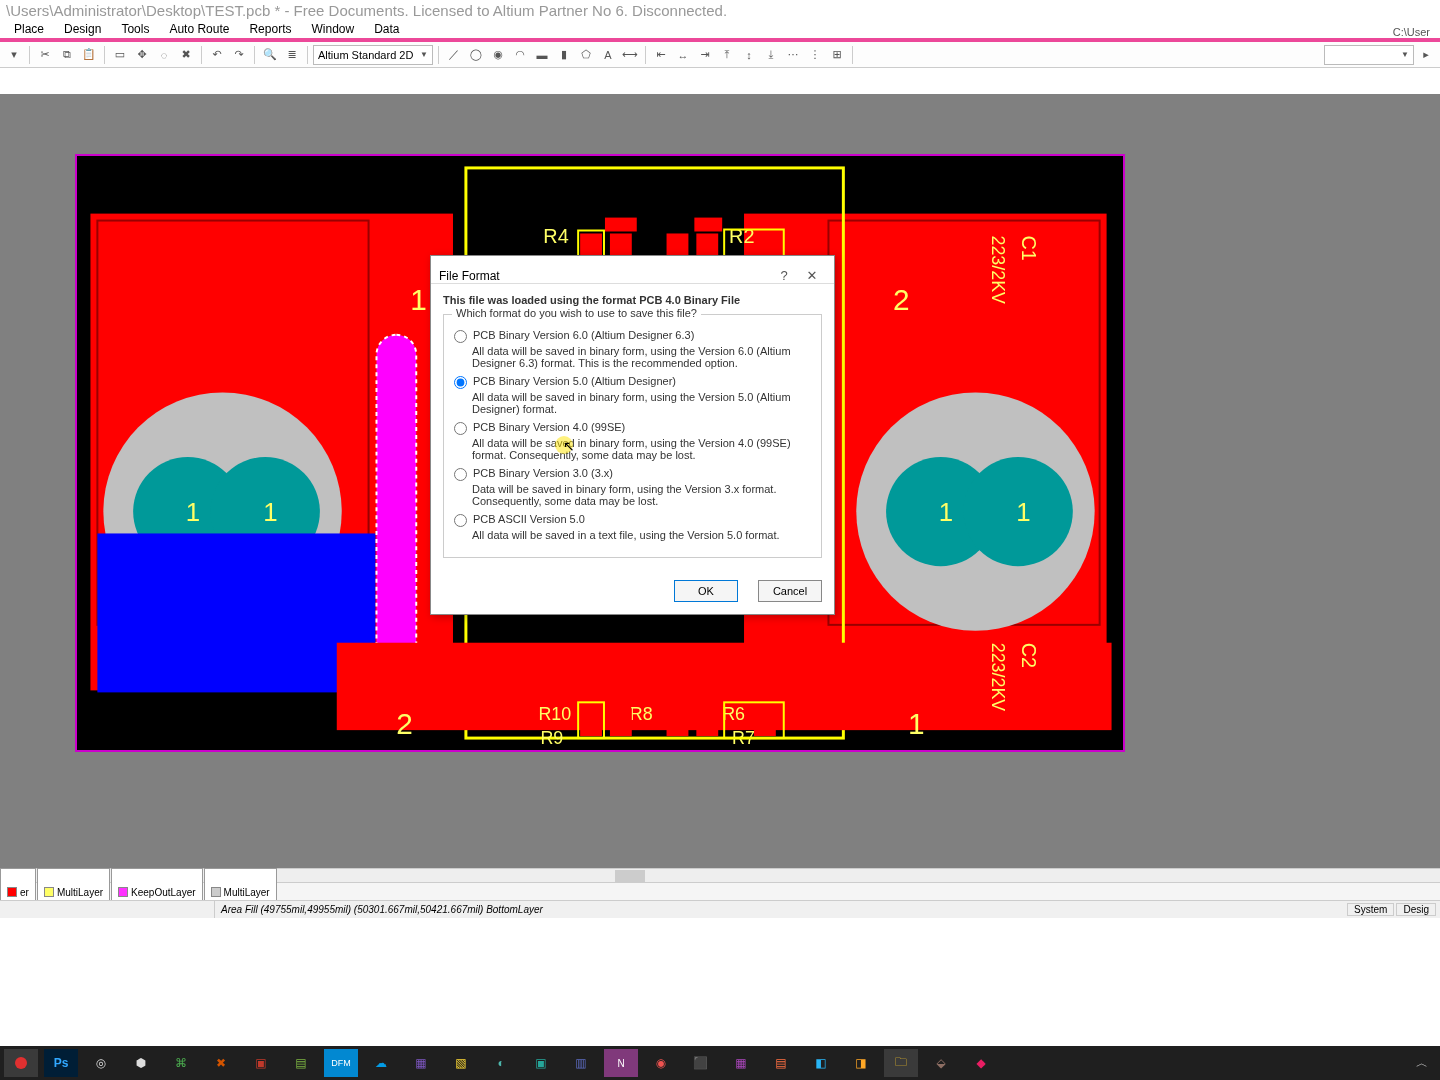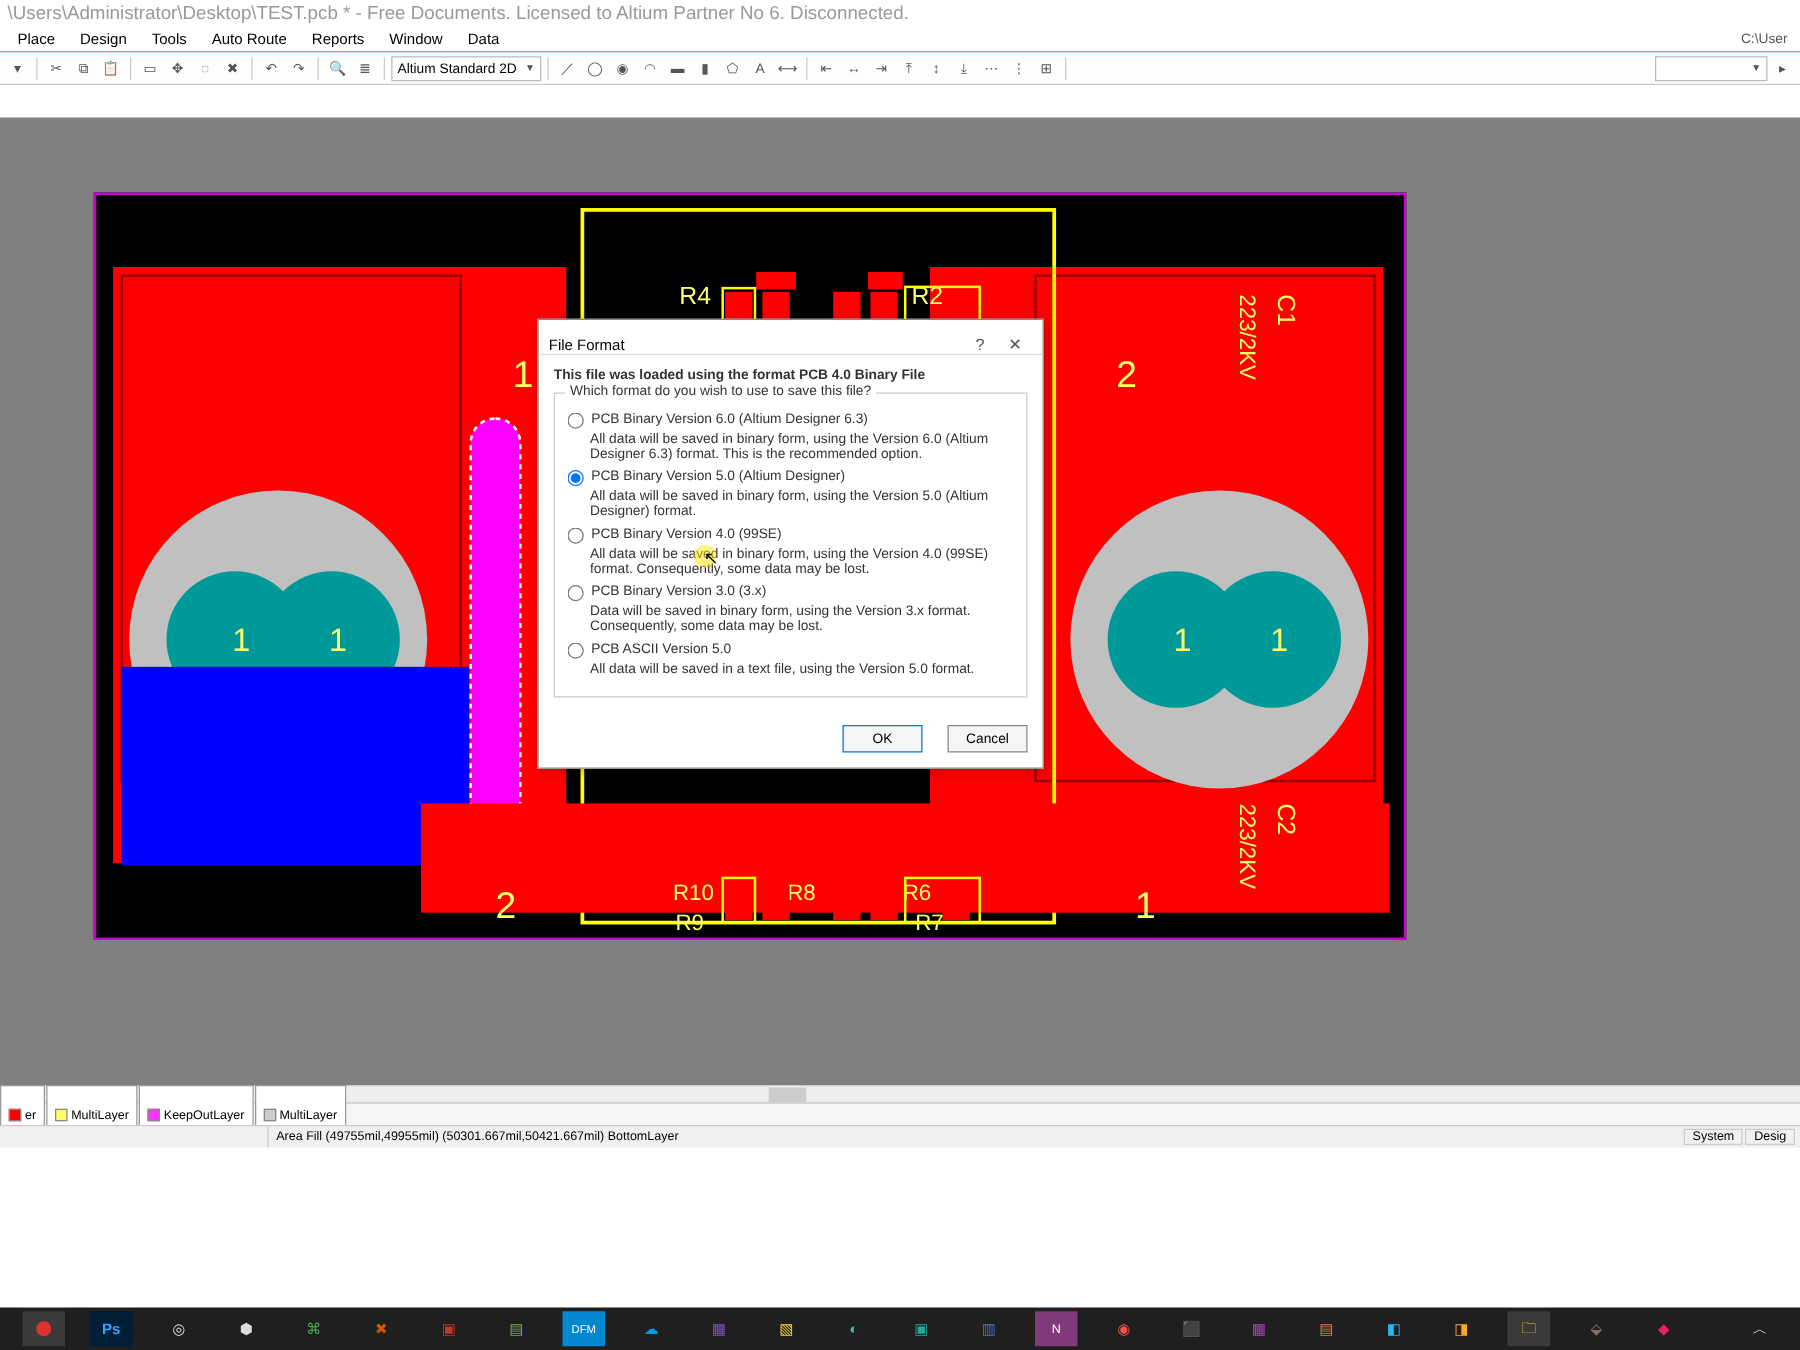--- a/index.html
+++ b/index.html
@@ -2,21 +2,21 @@
 <html><head>
 <meta charset="utf-8">
 <style>
 * { margin: 0; padding: 0; box-sizing: border-box; font-family: "Segoe UI", Tahoma, sans-serif; }
 body { width: 1440px; height: 1080px; overflow: hidden; background: #fff; position: relative; }
 
 
 .titlebar { height: 20px; background: #fff; color: #999; font-size: 15px; padding: 2px 6px; display: flex; align-items: center; }
 
 
-.menubar { height: 22px; background: #fff; border-bottom: 1px solid #ec4899; display: flex; align-items: center; padding: 0 4px; }
+.menubar { height: 22px; background: #fff; border-bottom: 4px solid #ec4899; display: flex; align-items: flex-end; padding: 0 4px; }
 .menubar .spacer { flex: 1; }
 .menu-item { padding: 2px 10px; font-size: 12px; cursor: pointer; }
 .menubar .right-label { font-size: 11px; color: #555; padding-right: 6px; }
 
 
 .toolbar { height: 26px; background: #fdfdfd; border-bottom: 1px solid #ccc; display: flex; align-items: center; padding: 0 4px; gap: 2px; }
 .tool-btn { width: 20px; height: 20px; border: 1px solid transparent; display: flex; align-items: center; justify-content: center; font-size: 11px; color: #555; cursor: pointer; }
 .tool-sep { width: 1px; height: 18px; background: #ccc; margin: 0 3px; }
 .tool-combo { height: 20px; border: 1px solid #bbb; font-size: 11px; padding: 0 4px; background: #fff; min-width: 120px; display:flex; align-items:center; justify-content:space-between;}
 .tool-combo .arrow { font-size: 8px; color: #555; margin-left:6px;}
@@ -28,21 +28,21 @@
 .pcb-svg { width: 100%; height: 100%; display:block;}
 
 
 .layer-tabs { position:absolute; bottom:150px; left:0; right:0; height:18px; background:#f5f5f5; border-top:1px solid #ccc; display:flex; align-items:center; font-size:10px;}
 .layer-tab { display:flex; align-items:center; gap:3px; padding:18px 6px; border:1px solid #999; border-bottom:none; background:#fff; margin-right:1px; cursor:pointer;}
 .layer-swatch { width:10px; height:10px; border:1px solid #888;}
 
 
 .statusbar { position:absolute; bottom:132px; left:0; right:0; height:18px; background:#f0f0f0; border-top:1px solid #ccc; display:flex; align-items:center; font-size:10px;}
 .statusbar .left { width:215px; border-right:1px solid #ccc; height:100%;}
-.statusbar .mid { flex:1; padding:0 6px;}
+.statusbar .mid { flex:1; padding:0 6px;font-style:italic;}
 .statusbar .right { display:flex; gap:2px; padding-right:4px;}
 .statusbar .right span { border:1px solid #ccc; padding:0 6px;}
 
 
 .hscroll { position:absolute; bottom:168px; left:0; right:0; height:14px; background:#eee; border-top:1px solid #ccc;}
 .hscroll-thumb { position:absolute; left:615px; width:30px; height:12px; top:1px; background:#ccc;}
 
 
 .dialog { position: absolute; left: 430px; top: 255px; width: 405px; background: #fff; border: 1px solid #888; box-shadow: 2px 2px 8px rgba(0,0,0,0.25); }
 .dialog-title { height: 28px; display: flex; align-items: flex-end; padding: 0 8px; font-size: 12px; border-bottom: 1px solid #ddd; }
@@ -58,21 +58,21 @@
 .radio-desc { margin: 1px 0 6px 18px; font-size: 11px; color: #333; }
 .dialog-buttons { display: flex; justify-content: flex-end; gap: 20px; padding: 6px 12px 12px 12px; }
 .dialog-buttons button { min-width: 64px; height: 22px; font-size: 11px; border: 1px solid #888; background: #f5f5f5; cursor: pointer; }
 .dialog-buttons button.primary { border: 1px solid #0078d7; }
 
 
 .cursor-hl { position:absolute; left:555px; top:436px; width:18px; height:18px; border-radius:50%; background: rgba(255,230,0,0.5); pointer-events:none; z-index:50;}
 .cursor-arrow { position:absolute; left:563px; top:438px; font-size:14px; color:#000; z-index:51; pointer-events:none;}
 
 
-.taskbar { position: absolute; bottom: 0; left: 0; right: 0; height: 34px; background: #1f1f1f; display: flex; align-items: center; padding: 0 18px; gap: 20px; }
+.taskbar { position: absolute; bottom: 0; left: 0; right: 0; height: 34px; background: #1f1f1f; display: flex; align-items: center; padding: 0 4px; gap: 6px; }
 .task-icon { width: 34px; height: 28px; display: flex; align-items: center; justify-content: center; color: #ddd; font-size: 12px; cursor: pointer; }
 .task-icon.active { background: #3a3a3a; }
 .task-icon svg { display:block;}
 .taskbar .tray { margin-left:auto; display:flex; gap:6px; align-items:center;}
 .tray .chev { color:#ccc; font-size:12px; padding:0 8px;}
 </style>
 </head>
 <body>
 
 <div class="titlebar">

